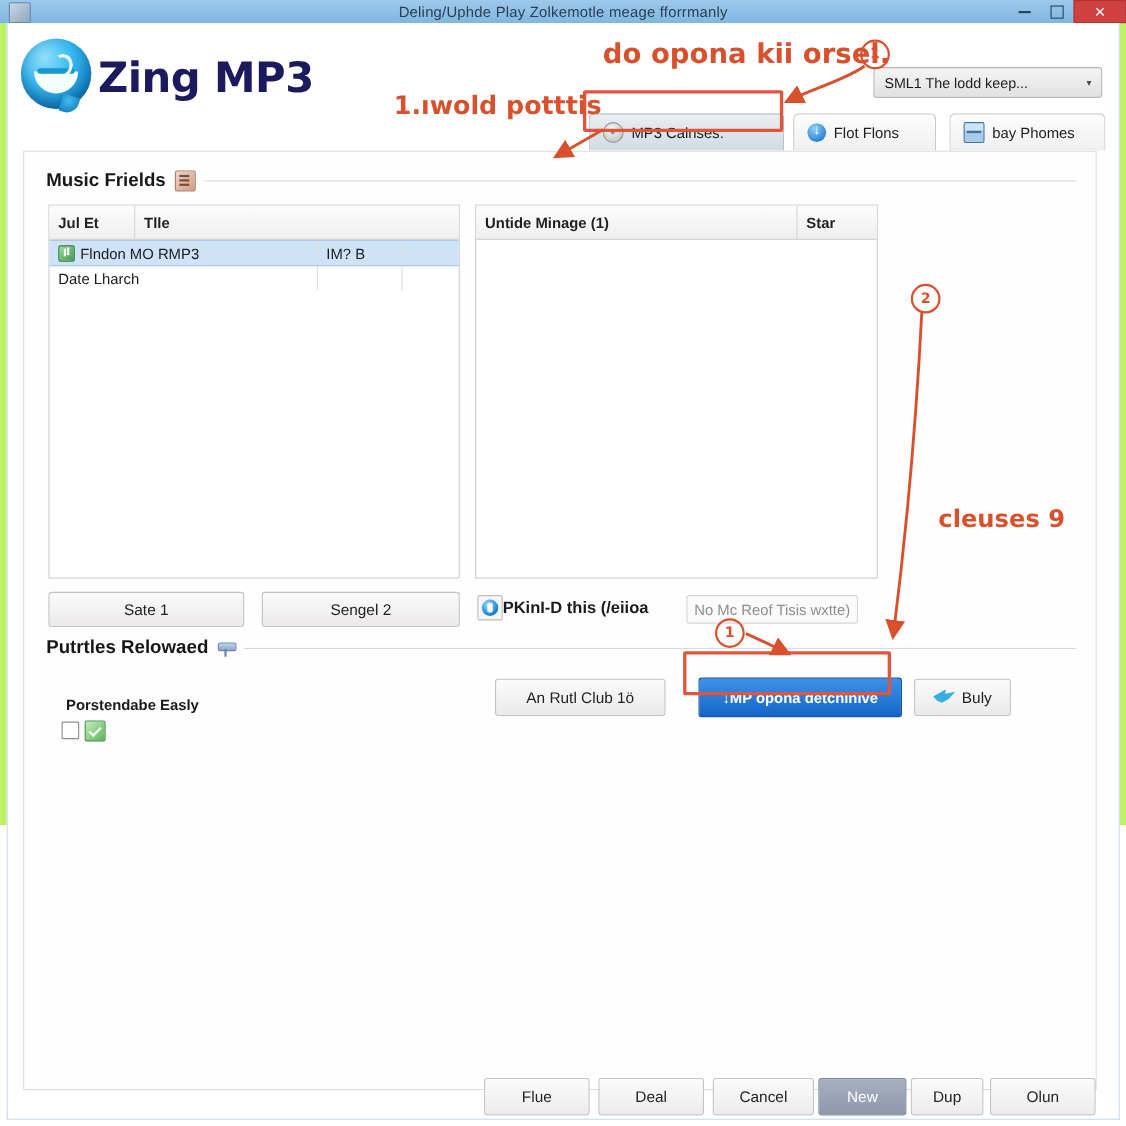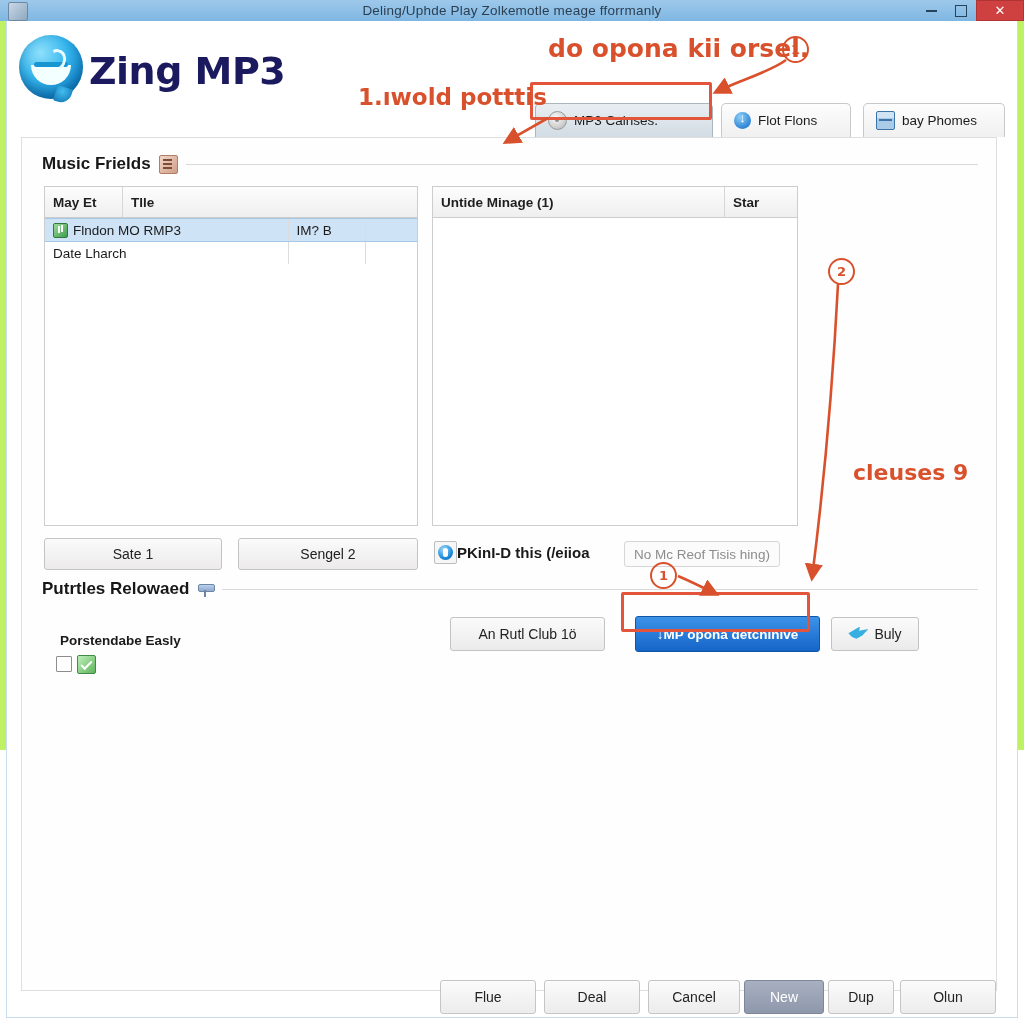--- a/index.html
+++ b/index.html
@@ -310,20 +310,24 @@
   <div class="client">
 
     <div class="logo-wrap">
       <div class="logo-circle"></div>
       <div class="logo-tail"></div>
       <div class="logo-smile"></div>
       <div class="logo-eye"></div>
     </div>
     <div class="brand-text">Zing MP3</div>
 
+    <div class="topcombo">
+      <span class="label">SML1 The lodd keep...</span>
+      <span class="caret">▾</span>
+    </div>
 
     <div class="tabstrip">
       <div class="tab active" style="left:0px; width:178px;">
         <span class="tab-icon icon-disc"></span>
         <span>MP3 Calnses.</span>
       </div>
       <div class="tab" style="left:186px; width:130px;">
         <span class="tab-icon icon-download"></span>
         <span>Flot Flons</span>
       </div>
@@ -336,21 +340,21 @@
     <div class="panel">
 
       <div class="group-header" style="left:20px; top:16px; width:936px;">
         <span>Music Frields</span>
         <span class="gicon note"></span>
         <span class="group-rule"></span>
       </div>
 
       <div class="listbox" style="left:22px; top:48px; width:374px; height:340px;">
         <div class="lb-head">
-          <div class="col" style="width:78px;">May Et</div>
+          <div class="col" style="width:78px;">Jul Et</div>
           <div class="col" style="width:51px;">Tlle</div>
         </div>
         <div class="lb-body">
           <div class="lb-row selected">
             <div class="cell cell-sep" style="width:245px;">
               <span class="mp3-glyph"></span>
               <span>Flndon MO RMP3</span>
             </div>
             <div class="cell cell-sep" style="width:78px;">IM? B</div>
             <div class="cell" style="width:51px;"></div>
@@ -373,21 +377,21 @@
 
       <div class="btn" style="left:22px; top:400px; width:178px; height:32px;">Sate 1</div>
       <div class="btn" style="left:216px; top:400px; width:180px; height:32px;">Sengel 2</div>
 
       <div class="radio-row" style="left:412px; top:403px;">
         <span class="radio-ic">
             <i></i>
           </span>
         <span class="radio-label">PKinI-D this (/eiioa</span>
       </div>
-      <div class="infobox" style="left:602px; top:403px; width:156px; height:26px;">No Mc Reof Tisis hing)</div>
+      <div class="infobox" style="left:602px; top:403px; width:156px; height:26px;">No Mc Reof Tisis wxtte)</div>
 
       <div class="group-header" style="left:20px; top:441px; width:936px;">
         <span>Putrtles Relowaed</span>
         <span class="gicon pin"></span>
         <span class="group-rule"></span>
       </div>
 
       <div class="subcap" style="left:38px; top:495px;">Porstendabe Easly</div>
       <div class="chk" style="left:34px; top:518px;"></div>
       <div class="greenico" style="left:55px; top:517px;"></div>

